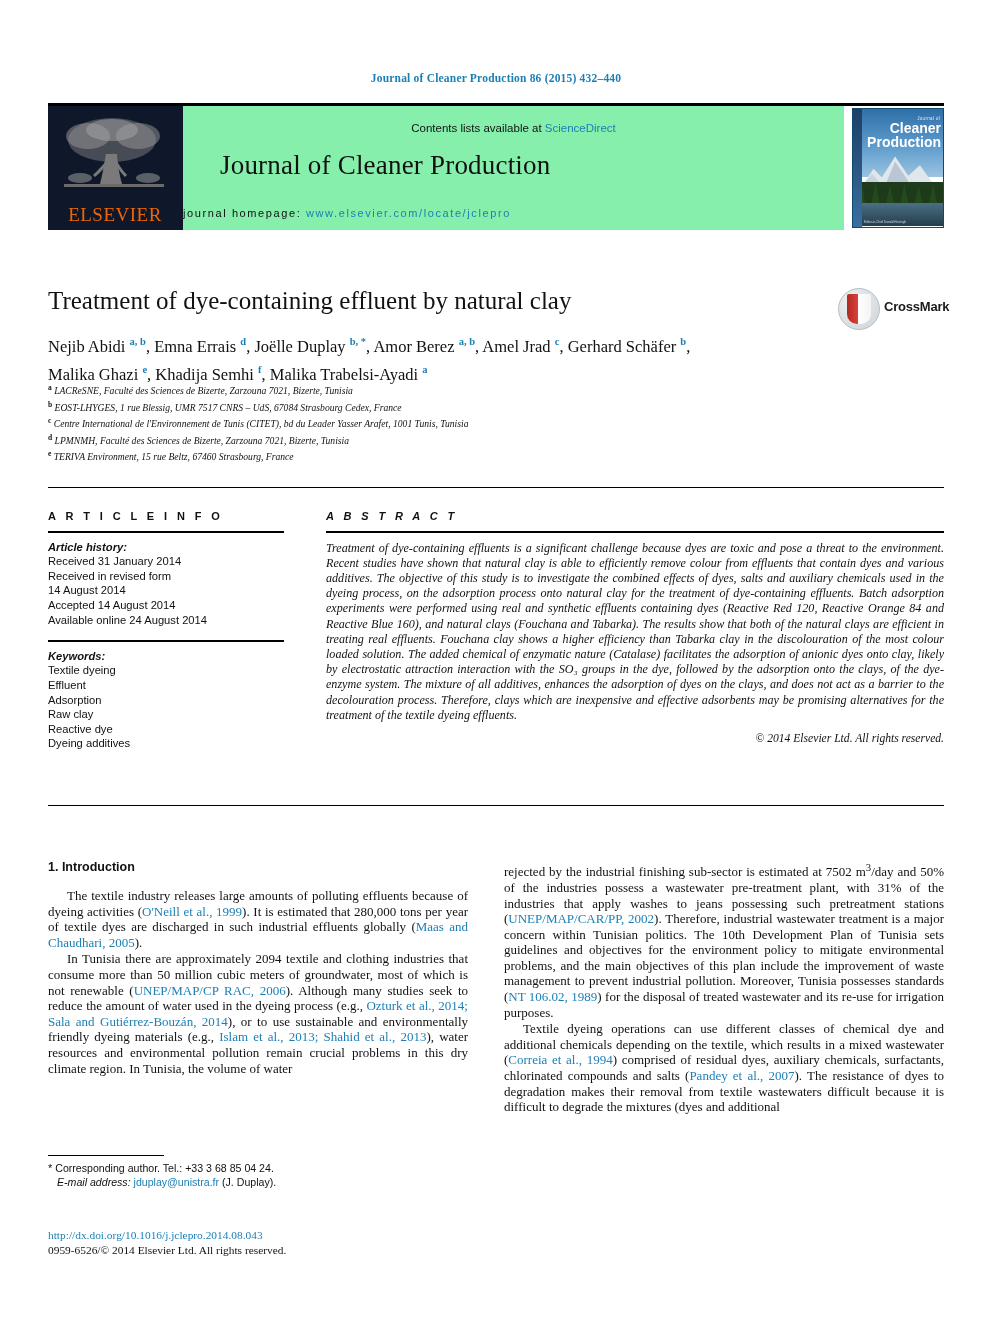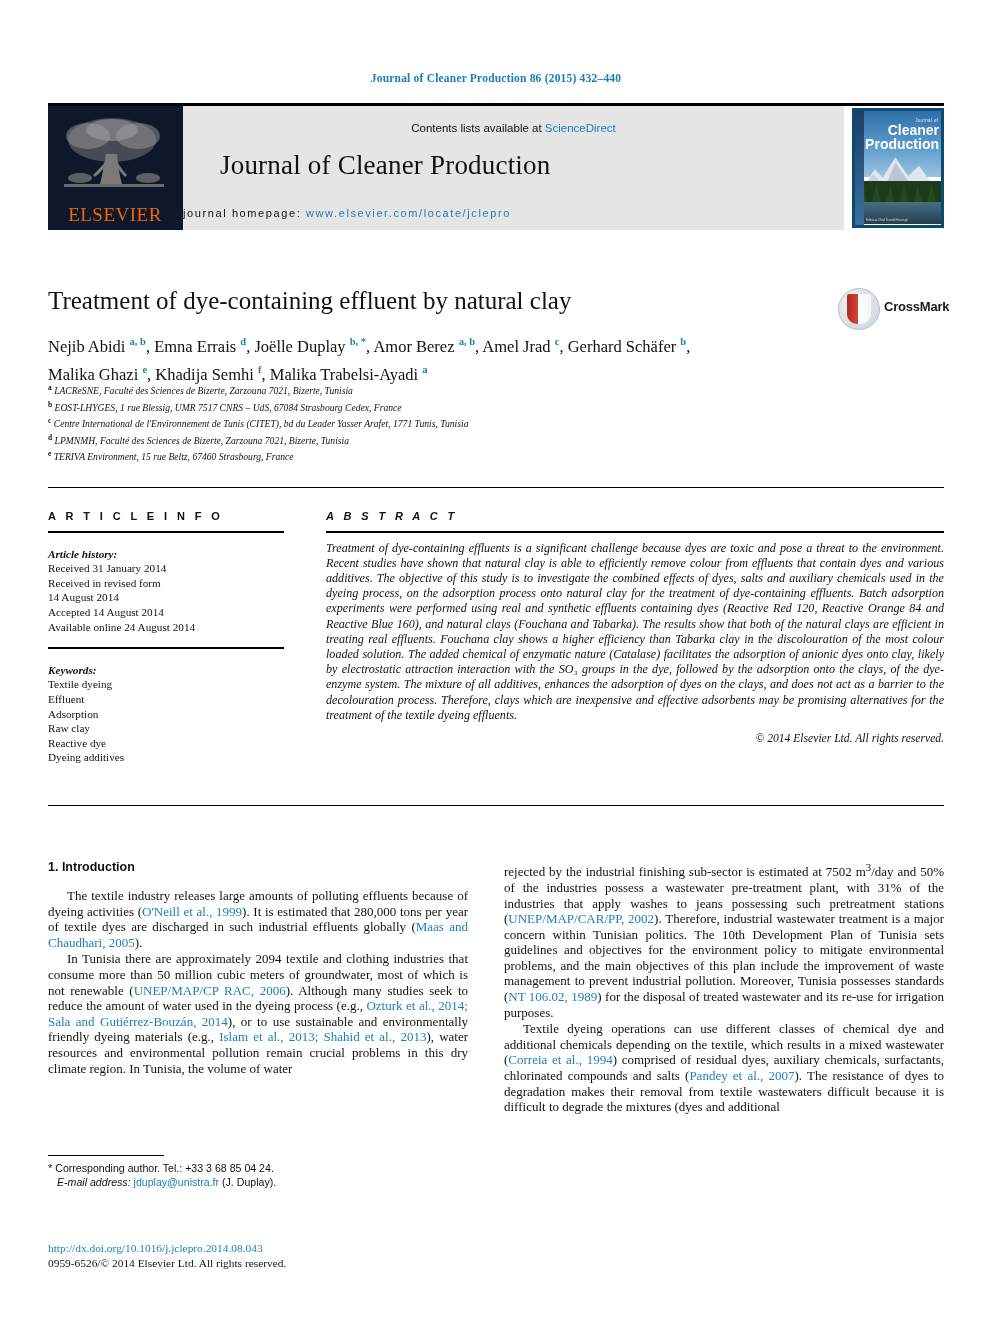--- a/index.html
+++ b/index.html
@@ -18,21 +18,21 @@
     text-align:center;
     font-family:"Liberation Serif", serif;
     font-size:11.5px;font-weight:bold;color:#1b7fb5;letter-spacing:.2px;
   }
 
   
   .masthead{position:absolute;left:48px;top:103px;width:896px;}
   .mh-rule{height:2.5px;background:#000;width:896px;}
   .mh-body{display:flex;align-items:stretch;height:124px;}
   .mh-elsevier{width:135px;flex:0 0 135px;position:relative;background:#0f172a;}
-  .mh-center{flex:1 1 auto;background:#e5e5e5;position:relative;}
+  .mh-center{flex:1 1 auto;background:#86efac;position:relative;}
   .mh-cover{width:92px;flex:0 0 92px;margin-left:8px;position:relative;background:#fff;}
 
   .contents{
     position:absolute;left:0;right:0;top:16px;text-align:center;
     font-family:"Liberation Sans", sans-serif;font-size:11.5px;color:#111;
   }
   .contents .sd{color:#1b7fb5;}
   .jtitle{
     position:absolute;left:12px;right:0;top:44px;
     font-family:"Liberation Serif", serif;font-size:27px;color:#111;letter-spacing:.2px;padding-left:25px;
@@ -44,21 +44,21 @@
   .homepage .url{color:#1b7fb5;}
 
   
   .els-tree{position:absolute;left:8px;top:8px;width:118px;height:88px;}
   .els-word{
     position:absolute;left:6px;bottom:4px;width:122px;text-align:center;
     font-family:"Liberation Serif", serif;font-size:19px;color:#ec6608;letter-spacing:.5px;
   }
 
   
-  .cover{position:absolute;left:0;top:2px;width:92px;height:120px;overflow:hidden;border:3px solid #0c4a6e;box-sizing:border-box;}
+  .cover{position:absolute;left:0;top:2px;width:92px;height:120px;overflow:hidden;border:1px solid #0c4a6e;box-sizing:border-box;}
   .cover-sky{position:absolute;left:0;top:0;width:100%;height:58%;
      background:linear-gradient(180deg,#2f6fa8 0%,#5e9ccd 55%,#9cc3e0 100%);}
   .cover-spine{position:absolute;left:0;top:0;width:9px;height:100%;background:linear-gradient(180deg,#1d3f66,#3a6f9e);}
   .cover-mt{position:absolute;left:4px;top:38%;width:92%;height:34%;}
   .cover-trees{position:absolute;left:0;top:62%;width:100%;height:20%;background:#1f3a1c;}
   .cover-water{position:absolute;left:0;top:80%;width:100%;height:20%;
      background:linear-gradient(180deg,#4a6f84,#243d4c);}
   .cover-t1{position:absolute;left:10px;right:3px;top:7px;text-align:right;
      font-family:"Liberation Sans", sans-serif;font-size:4.5px;color:#dfe9f2;letter-spacing:.3px;}
   .cover-t2{position:absolute;left:6px;right:2px;top:12px;text-align:right;
@@ -92,21 +92,21 @@
 
   .col-info{position:absolute;left:48px;top:510px;width:236px;}
   .col-abs{position:absolute;left:326px;top:510px;width:618px;font-style:italic;}
 
   .sechead{
     font-family:"Liberation Sans", sans-serif;font-size:11px;font-weight:bold;
     letter-spacing:3.4px;color:#111;
   }
   .thinrule{height:1.6px;background:#000;margin-top:9px;}
 
-  .infoblk{margin-top:14px;font-family:Liberation Serif, serif;font-size:11.2px;line-height:14.6px;color:#111;}
+  .infoblk{margin-top:7px;font-family:Liberation Sans, sans-serif;font-size:11.2px;line-height:14.6px;color:#111;}
   .infoblk .it{font-style:italic;font-weight:bold;}
   .kwrule{height:1.6px;background:#000;margin-top:13px;}
 
   .abstxt{margin-top:8px;font-family:"Liberation Serif", serif;font-size:12.1px;line-height:15.2px;
     text-align:justify;color:#111;}
   .copyright{margin-top:9px;text-align:right;font-family:"Liberation Serif", serif;font-size:11.6px;color:#111;}
 
   
   .body-l{position:absolute;left:48px;top:860px;width:420px;}
   .body-r{position:absolute;left:504px;top:860px;width:440px;}
@@ -119,21 +119,21 @@
 
   
   .fnrule{position:absolute;left:48px;top:1155px;width:116px;height:1px;background:#000;}
   .footnote{position:absolute;left:48px;top:1162px;width:420px;
      font-family:Liberation Sans, sans-serif;font-size:10.6px;line-height:13.6px;color:#111;}
   .footnote .star{font-size:11px;}
   .footnote .em{font-style:italic;}
   .footnote a{color:#1b7fb5;text-decoration:none;}
 
   .doiblk{position:absolute;left:48px;top:1228px;width:520px;
-     font-family:"Liberation Serif", serif;font-size:11.4px;line-height:15px;color:#111;margin-top:13px;}
+     font-family:"Liberation Serif", serif;font-size:11.4px;line-height:15px;color:#111;}
   .doiblk a{color:#1b7fb5;text-decoration:none;}
 </style>
 </head>
 <body>
 
 <div class="page">
 
   <div class="runhead">Journal of Cleaner Production 86 (2015) 432–440</div>
 
   <div class="masthead">
@@ -208,21 +208,21 @@
   <div class="crossmark">
     <div class="cm-badge">
       <div class="cm-book"></div>
     </div>
     <div class="cm-text">CrossMark</div>
   </div>
 
   <div class="affils">
     <div><sup>a</sup> <span>LACReSNE, Faculté des Sciences de Bizerte, Zarzouna 7021, Bizerte, Tunisia</span></div>
     <div><sup>b</sup> <span>EOST-LHYGES, 1 rue Blessig, UMR 7517 CNRS – UdS, 67084 Strasbourg Cedex, France</span></div>
-    <div><sup>c</sup> <span>Centre International de l'Environnement de Tunis (CITET), bd du Leader Yasser Arafet, 1771 Tunis, Tunisia</span></div>
+    <div><sup>c</sup> <span>Centre International de l'Environnement de Tunis (CITET), bd du Leader Yasser Arafet, 1001 Tunis, Tunisia</span></div>
     <div><sup>d</sup> <span>LPMNMH, Faculté des Sciences de Bizerte, Zarzouna 7021, Bizerte, Tunisia</span></div>
     <div><sup>e</sup> <span>TERIVA Environment, 15 rue Beltz, 67460 Strasbourg, France</span></div>
   </div>
 
   <div class="hr-top"></div>
   <div class="hr-bot"></div>
 
   <div class="col-info">
     <div class="sechead">A R T I C L E  I N F O</div>
     <div class="thinrule"></div>

